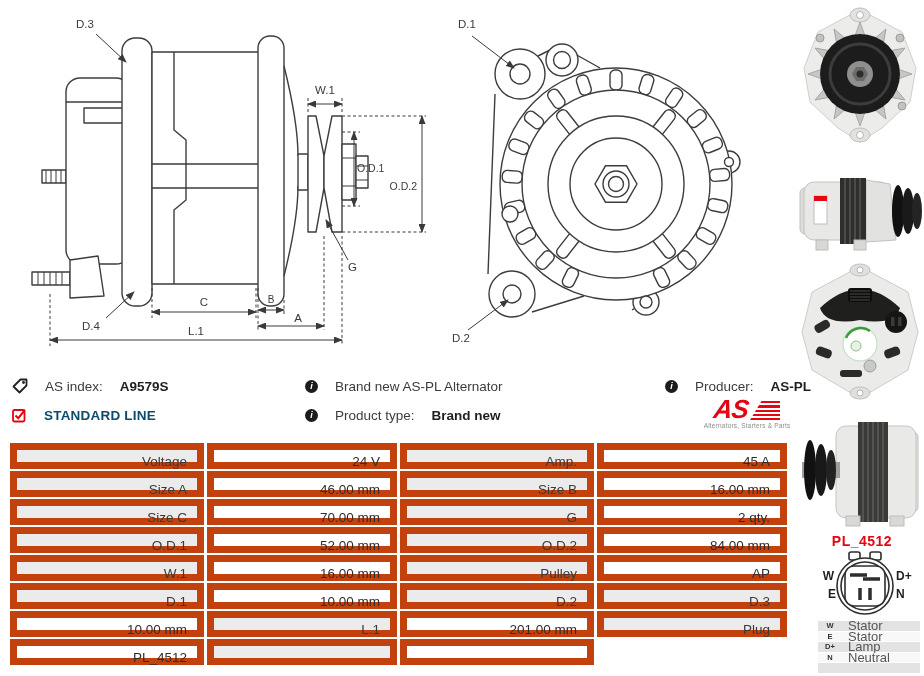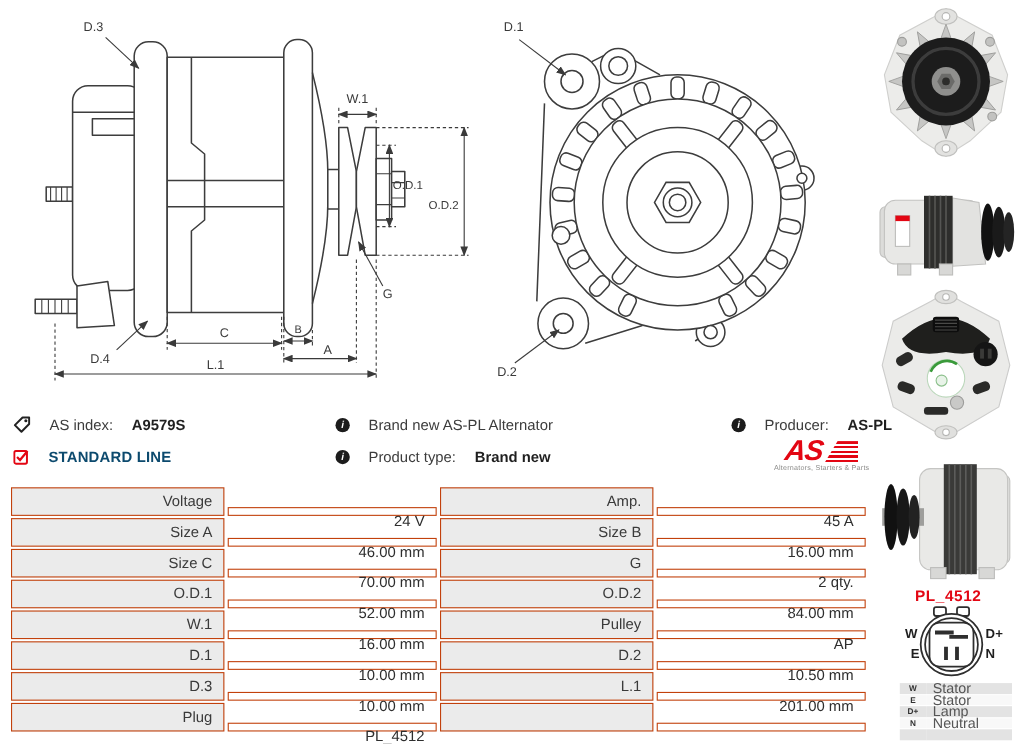--- a/index.html
+++ b/index.html
@@ -27,24 +27,24 @@
   .logo-as{font-style:italic;font-weight:900;font-size:26px;line-height:22px;color:#e30613;
            transform:skewX(-8deg);letter-spacing:-1px;}
   .logo-stripes{width:30px;height:19px;margin-left:2px;
                 background:repeating-linear-gradient(to bottom,#e30613 0 2.4px,#fff 2.4px 4.3px);
                 clip-path:polygon(38% 0,100% 0,100% 100%,0 100%);}
   .logo-sub{font-size:6.5px;color:#8d8d8b;margin-top:2px;letter-spacing:.2px;}
 
   
   .spec-table{position:absolute;left:10px;top:443px;width:780px;display:grid;
               grid-template-columns:194px 190px 194px 190px;grid-auto-rows:26px;gap:2px 3px;}
-  .cell{border:1px solid #c2410c;line-height:24px;font-size:13.5px;
+  .cell{border:7px solid #c2410c;line-height:24px;font-size:13.5px;
         text-align:right;padding-right:10px;box-sizing:border-box;}
   .lbl{background:#ebebeb;color:#3a3a3a;}
-  .val{background:#fff;color:#2e2e2e;margin-top:18px;}
+  .val{background:#fff;color:#2e2e2e;}
 
   
   .plug-title{position:absolute;left:800px;top:533px;width:124px;text-align:center;
               color:#e30613;font-weight:bold;font-size:14px;letter-spacing:.5px;}
   .legend{position:absolute;left:818px;top:621px;width:102px;display:grid;
           grid-template-columns:24px 78px;grid-auto-rows:9.6px;row-gap:1px;}
   .legend .pin{font-size:7.5px;font-weight:bold;text-align:center;line-height:9.6px;color:#333;}
   .legend .desc{font-size:13px;padding-left:6px;line-height:9.6px;color:#555;}
   .lg-a{background:#e3e3e3;} .lg-b{background:#f8f8f8;}
 </style>
@@ -324,21 +324,20 @@
     <div class="cell val">84.00 mm</div>
 
     <div class="cell lbl">W.1</div>
     <div class="cell val">16.00 mm</div>
     <div class="cell lbl">Pulley</div>
     <div class="cell val">AP</div>
 
     <div class="cell lbl">D.1</div>
     <div class="cell val">10.00 mm</div>
     <div class="cell lbl">D.2</div>
-    <div class="cell val">10.50 mm</div>
 
     <div class="cell lbl">D.3</div>
     <div class="cell val">10.00 mm</div>
     <div class="cell lbl">L.1</div>
     <div class="cell val">201.00 mm</div>
 
     <div class="cell lbl">Plug</div>
     <div class="cell val">PL_4512</div>
     <div class="cell lbl"></div>
     <div class="cell val"></div>

